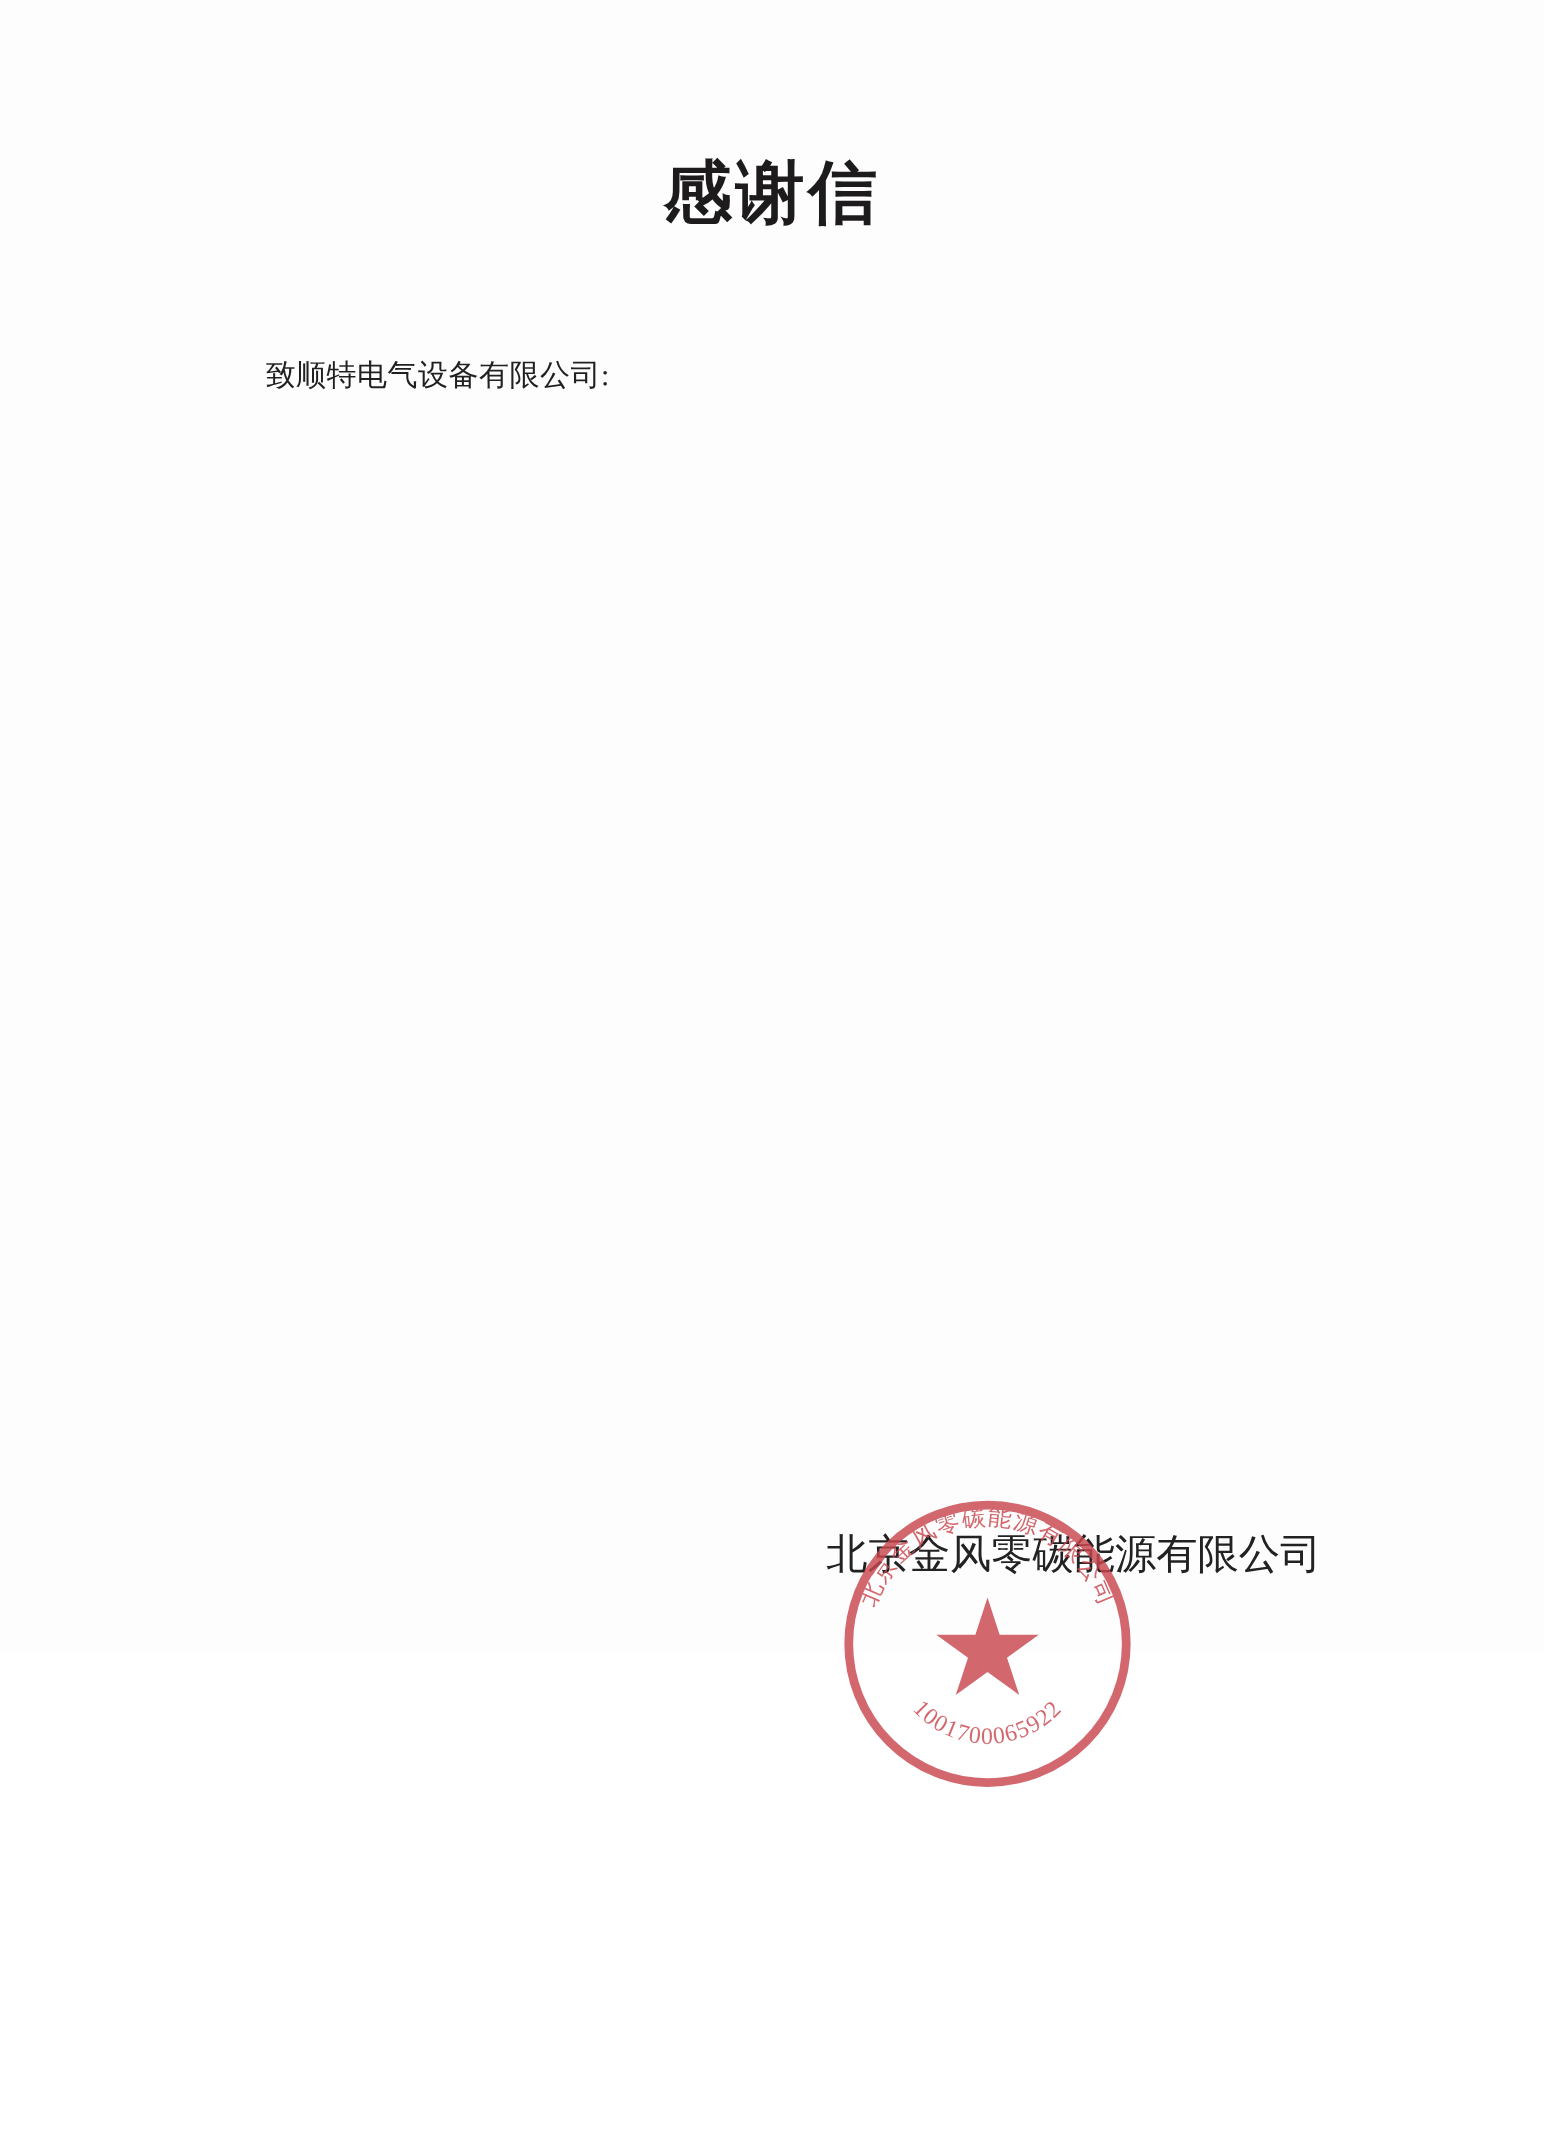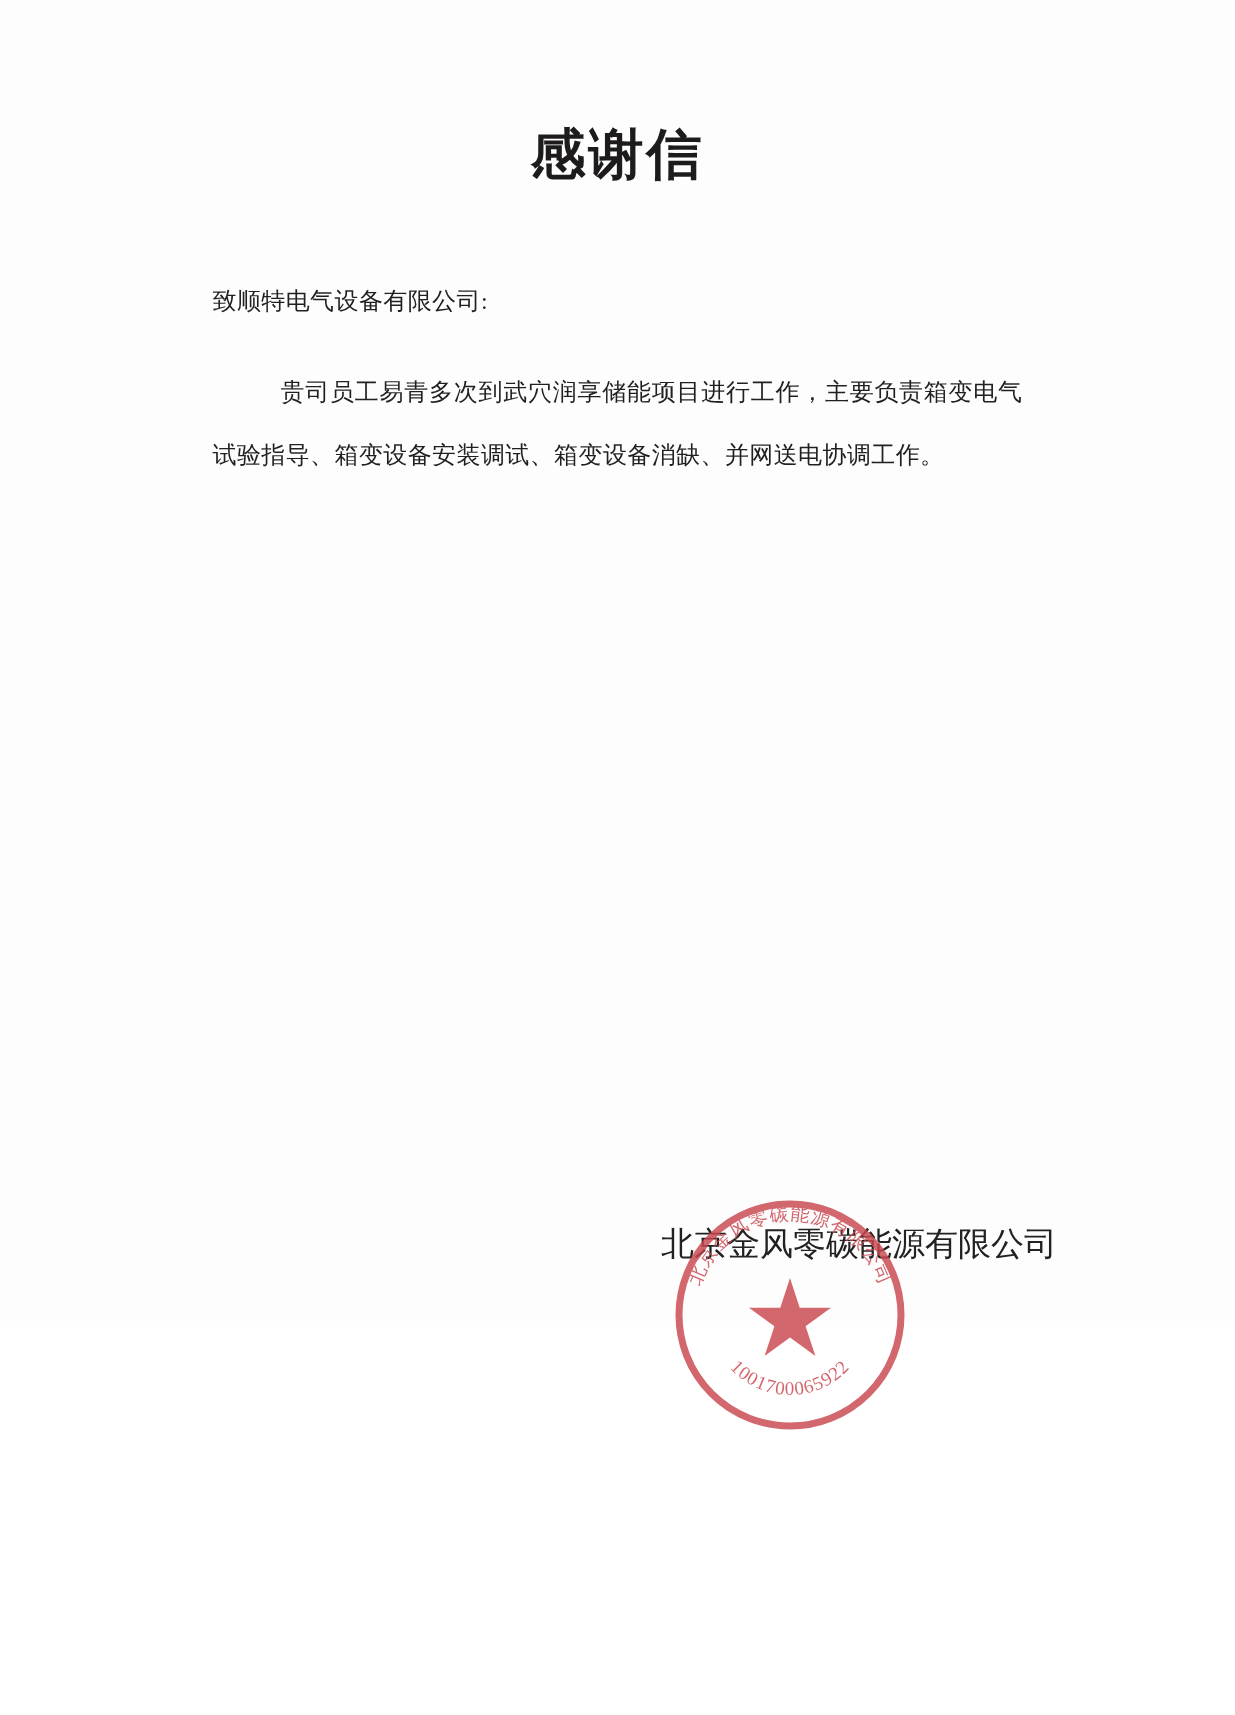--- a/index.html
+++ b/index.html
@@ -103,21 +103,20 @@
 </style>
 </head>
 <body>
 
 <div class="page">
 
   <h1 class="doc-title">感谢信</h1>
 
   <div class="body-block">
     <p class="salutation">致顺特电气设备有限公司:</p>
-    <p class="para">贵司员工易青多次到武穴润享储能项目进行工作，主要负责箱变电气试验指导、箱变设备安装调试、箱变设备消缺、并网送电协调工作。</p>
   </div>
 
   <div class="sign-area">
     <div class="company-line">北京金风零碳能源有限公司</div>
   </div>
 
   <div class="seal">
     <svg width="250" height="250" viewBox="0 0 250 250" xmlns="http://www.w3.org/2000/svg">
       <defs>
         <path id="sealArcTop" d="M 30 125 A 95 95 0 0 1 220 125"></path>

